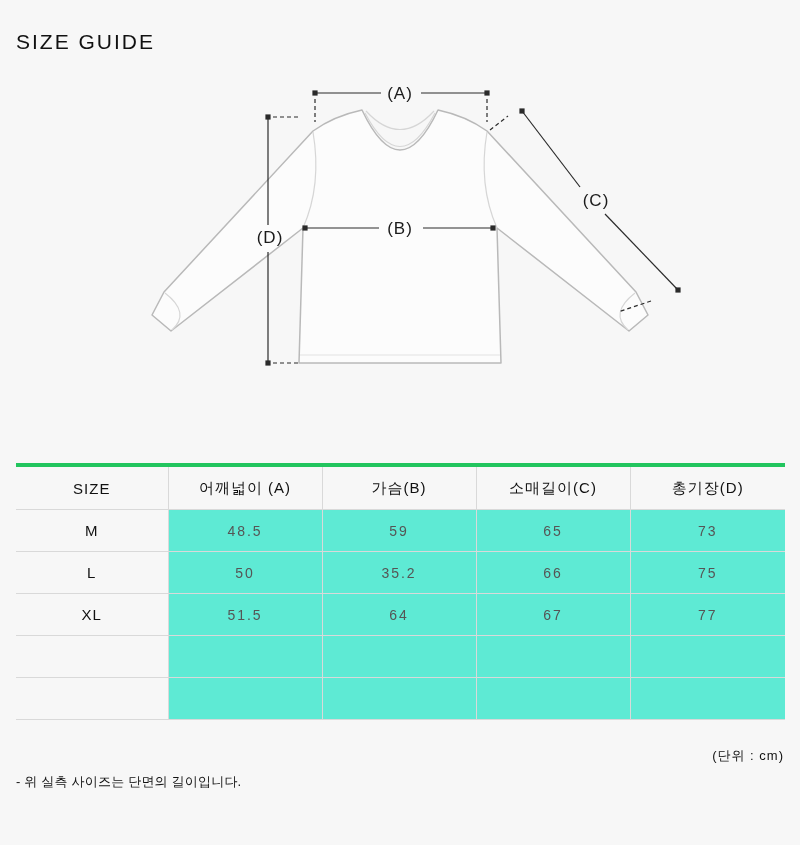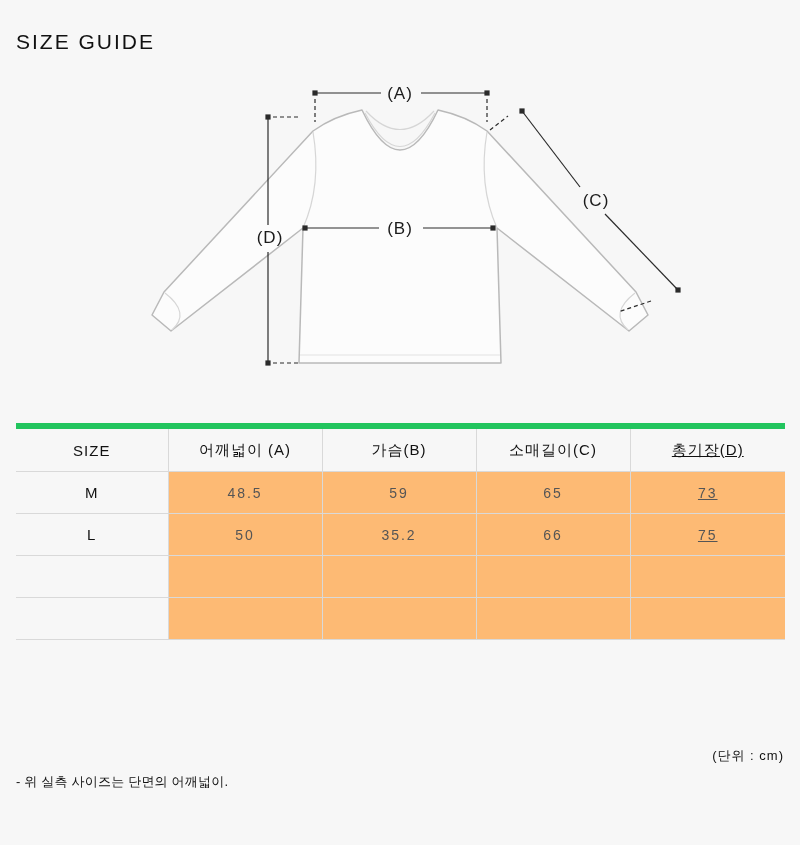--- a/index.html
+++ b/index.html
@@ -13,38 +13,38 @@
 
   .title {
     position:absolute; left:16px; top:30px;
     font-size:21px; font-weight:500; letter-spacing:2px;
     color:#111;
   }
 
   .diagram-svg { position:absolute; left:0; top:0; }
 
   .size-table {
-    position:absolute; left:16px; top:423px; width:769px;
+    position:absolute; left:16px; top:463px; width:769px;
     border-collapse:collapse;
-    border-top:6px solid #22c55e;
+    border-top:4px solid #22c55e;
     table-layout:fixed;
   }
   .size-table th, .size-table td {
     border:1px solid #d9d9d9;
     text-align:center; vertical-align:middle;
     padding:0;
   }
   .size-table thead th { border-top:none; height:42px;
     font-size:15px; font-weight:400; color:#111; letter-spacing:1px; }
-  .size-table td { height:41px; background:#fdba74;
+  .size-table td { height:41px; background:#5eead4;
     font-size:14px; color:#555; letter-spacing:2px; }
   .size-table td.size-cell { background:transparent; color:#111;
     font-size:15px; letter-spacing:1px; }
   .col-first { border-left:none !important; }
-  .col-last  { border-right:none !important;text-decoration:underline; }
+  .col-last  { border-right:none !important; }
 
   .unit-note {
     position:absolute; top:747px; right:16px;
     font-size:13px; color:#111; letter-spacing:1px;
   }
   .notes {
     position:absolute; left:16px; top:771px;
     font-size:13px; color:#111; line-height:22px; letter-spacing:0.2px;
   }
 
@@ -153,35 +153,42 @@
         <td class="col-last">73</td>
       </tr>
       <tr>
         <td class="size-cell col-first">L</td>
         <td>50</td>
         <td>35.2</td>
         <td>66</td>
         <td class="col-last">75</td>
       </tr>
       <tr>
+        <td class="size-cell col-first">XL</td>
+        <td>51.5</td>
+        <td>64</td>
+        <td>67</td>
+        <td class="col-last">77</td>
+      </tr>
+      <tr>
         <td class="size-cell col-first"></td>
         <td></td>
         <td></td>
         <td></td>
         <td class="col-last"></td>
       </tr>
       <tr>
         <td class="size-cell col-first"></td>
         <td></td>
         <td></td>
         <td></td>
         <td class="col-last"></td>
       </tr>
     </tbody>
   </table>
 
   <div class="unit-note">(단위 : cm)</div>
 
   <div class="notes">
-    <div>- 위 실측 사이즈는 단면의 어깨넓이.</div>
+    <div>- 위 실측 사이즈는 단면의 길이입니다.</div>
   </div>
 
 </div>
 
 </body></html>

